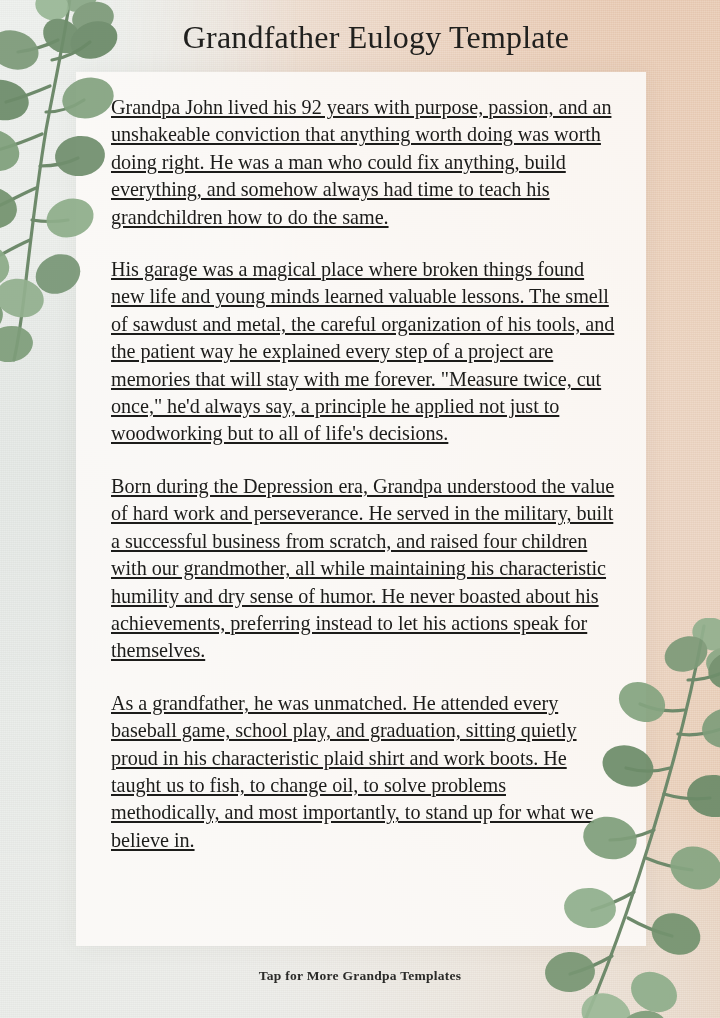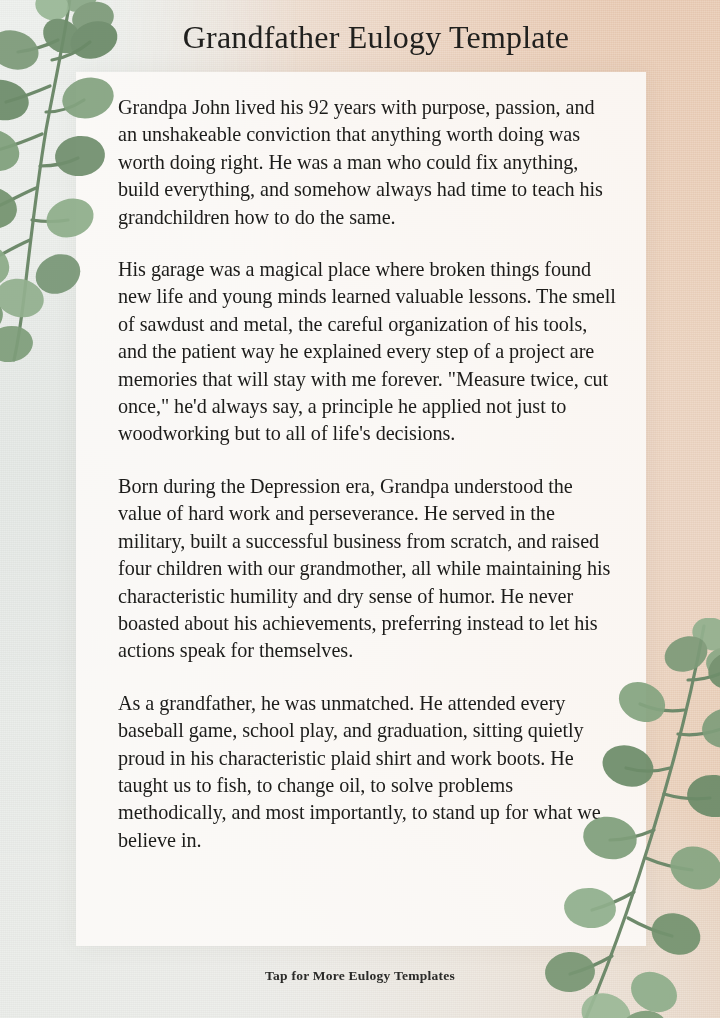--- a/index.html
+++ b/index.html
@@ -119,23 +119,24 @@
   .eulogy-body {
     position: relative;
     z-index: 3;
   }
 
   .eulogy-paragraph {
     font-family: "Liberation Serif", "DejaVu Serif", serif;
     font-size: 20.2px;
     line-height: 27.4px;
     color: #1c1c1a;
-    margin: 0 0 25px 12px;
+    margin: 0 0 25px 5px;
     text-align: left;
     letter-spacing: -0.05px;
+    text-decoration: underline;
   }
 
   .eulogy-paragraph:last-child {
     margin-bottom: 0;
   }
 
   
   .footer-cta {
     position: absolute;
     left: 0;
@@ -277,16 +278,16 @@
         <ellipse cx="54" cy="290" rx="26" ry="20" fill="#90af8c" transform="rotate(6 54 290)"></ellipse>
         <ellipse cx="34" cy="354" rx="25" ry="20" fill="#789674" transform="rotate(-4 34 354)"></ellipse>
 
         <ellipse cx="70" cy="396" rx="25" ry="20" fill="#9bb897" transform="rotate(20 70 396)"></ellipse>
         <ellipse cx="108" cy="412" rx="24" ry="19" fill="#7d9c79" transform="rotate(-10 108 412)"></ellipse>
       </g>
     </svg>
   </div>
 
   <div class="footer-cta">
-    <span class="footer-cta-text">Tap for More Eulogy Templates</span>
+    <span class="footer-cta-text">Tap for More Grandpa Templates</span>
   </div>
 
 </div>
 
 </body></html>

